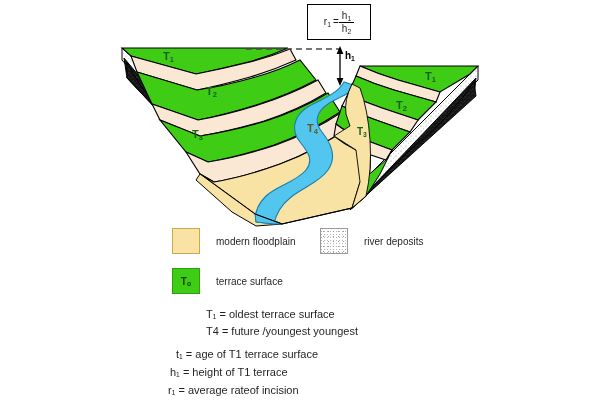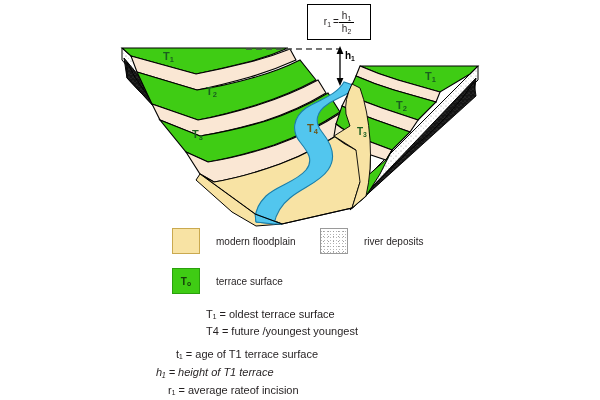--- a/index.html
+++ b/index.html
@@ -231,16 +231,16 @@
         <span>T</span>
         <sub>o</sub>
       </div>
     <div class="leg-text">terrace surface</div>
   </div>
 
 
   <div class="cap" style="left:206px;top:308px;">T₁ = oldest terrace surface</div>
   <div class="cap" style="left:206px;top:325px;">T4 = future /youngest youngest</div>
   <div class="cap" style="left:164px;top:348px;margin-left:12px;">t₁ = age of T1 terrace surface</div>
-  <div class="cap" style="left:156px;top:366px;font-style:italic;">h₁ = height of T1 terrace</div>
+  <div class="cap" style="left:170px;top:366px;">h₁ = height of T1 terrace</div>
   <div class="cap" style="left:168px;top:384px;">r₁ = average rateof incision</div>
 
 </div>
 
 </body></html>

